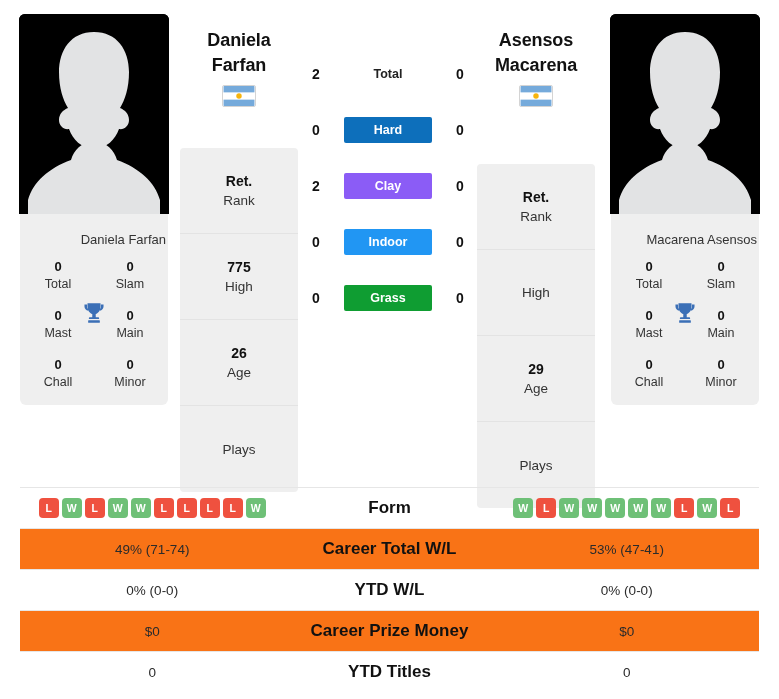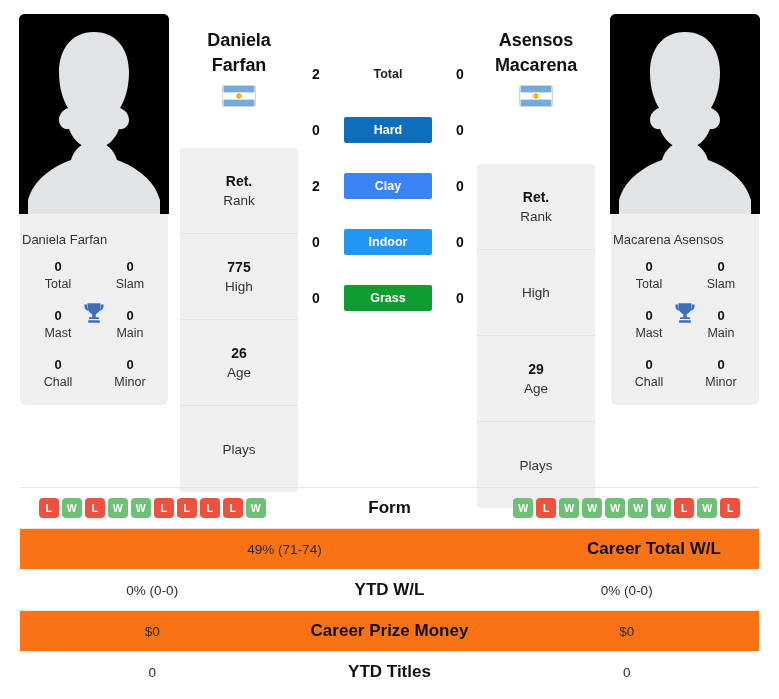--- a/index.html
+++ b/index.html
@@ -98,24 +98,24 @@
   .statcard {
     position: absolute;
     width: 148px;
     background: #efefef;
     border-radius: 0 0 6px 6px;
     padding: 8px 0 10px 0;
   }
   .statcard.left  { left: 20px;  top: 214px; }
   .statcard.right { left: 611px; top: 214px; }
   .statcard .pname {
-    text-align: left;
+    text-align: right;
     font-size: 13px;
     color: #333;
-    padding: 10px 2px 6px 2px;
+    padding: 10px 2px 6px 16px;
     line-height: 16px;
   }
   .tgrid {
     position: relative;
     padding: 4px 0 0 0;
   }
   .trow {
     display: flex;
     justify-content: space-between;
     padding: 0 14px;
@@ -261,21 +261,21 @@
         <div class="badge plain">Total</div>
         <div class="sc">0</div>
       </div>
       <div class="srow">
         <div class="sc">0</div>
         <div class="badge" style="background:#0d6fbb">Hard</div>
         <div class="sc">0</div>
       </div>
       <div class="srow">
         <div class="sc">2</div>
-        <div class="badge" style="background:#3b82f6">Clay</div>
+        <div class="badge" style="background:#8b5cf6">Clay</div>
         <div class="sc">0</div>
       </div>
       <div class="srow">
         <div class="sc">0</div>
         <div class="badge" style="background:#2196f3">Indoor</div>
         <div class="sc">0</div>
       </div>
       <div class="srow">
         <div class="sc">0</div>
         <div class="badge" style="background:#0f9d32">Grass</div>
@@ -437,20 +437,21 @@
             <div class="fb L">L</div>
             <div class="fb W">W</div>
             <div class="fb L">L</div>
           </div>
       </div>
     </div>
 
     <div class="tr alt">
       <div class="cl">49% (71-74)</div>
       <div class="cm">Career Total W/L</div>
+      <div class="cr">53% (47-41)</div>
     </div>
 
     <div class="tr">
       <div class="cl">0% (0-0)</div>
       <div class="cm">YTD W/L</div>
       <div class="cr">0% (0-0)</div>
     </div>
 
     <div class="tr alt">
       <div class="cl">$0</div>

